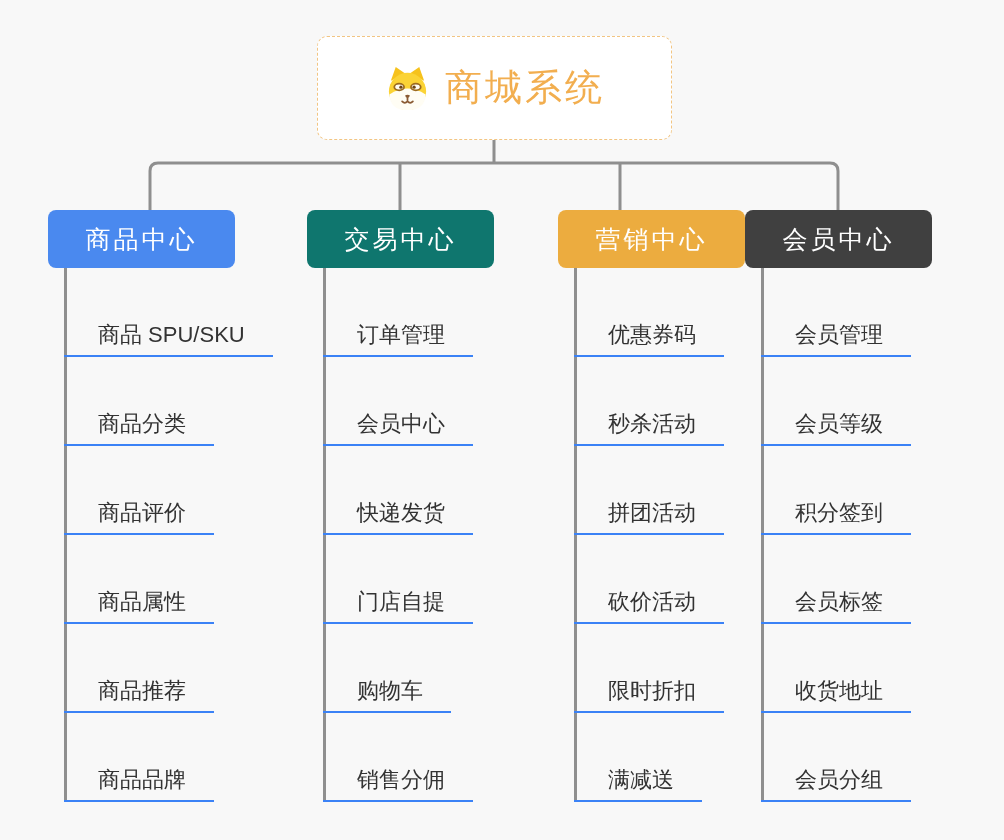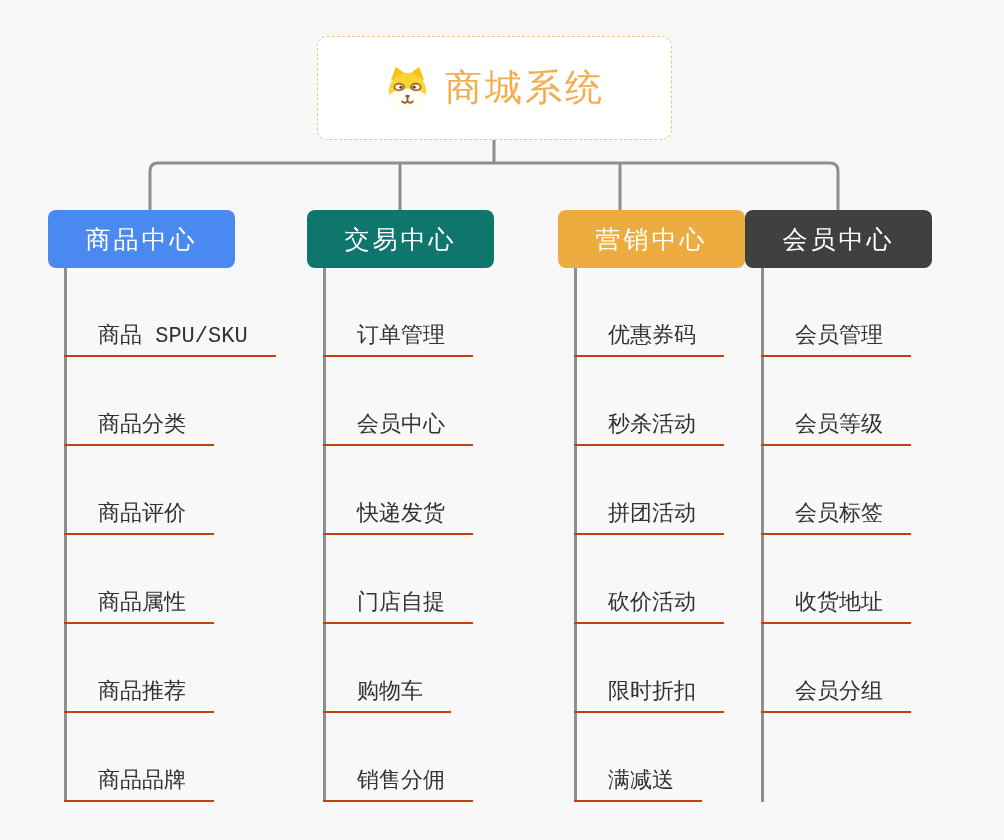--- a/index.html
+++ b/index.html
@@ -1,18 +1,18 @@
 <!DOCTYPE html>
 <html><head>
 <meta charset="utf-8">
 <style>
   html,body{margin:0;padding:0;}
   .stage{
     position:relative;width:1004px;height:840px;background:#f8f8f8;
-    font-family:Liberation Mono, monospace;overflow:hidden;
+    font-family:Liberation Sans, sans-serif;overflow:hidden;
   }
   .connectors{position:absolute;left:0;top:0;width:1004px;height:840px;pointer-events:none;}
 
   
   .root-node{
     position:absolute;left:317px;top:36px;width:355px;height:104px;box-sizing:border-box;
     background:#ffffff;border:1px dashed #f2c583;border-radius:10px;
     display:flex;align-items:center;justify-content:center;gap:14px;
   }
   .root-title{font-size:37px;color:#f2ae4f;letter-spacing:3px;white-space:nowrap;}
@@ -28,21 +28,21 @@
   .branch-header{
     width:187px;height:58px;border-radius:8px;box-sizing:border-box;
     display:flex;align-items:center;justify-content:center;
     color:#ffffff;font-size:25px;letter-spacing:3px;white-space:nowrap;
   }
   .trunk{position:absolute;left:16px;top:58px;width:3px;height:534px;background:#8f8f8f;}
   .items{position:absolute;left:16px;top:58px;}
   .item{
     height:89px;width:fit-content;box-sizing:border-box;
     display:flex;align-items:flex-end;
-    padding:0 28px 0 34px;border-bottom:2px solid #c2410c;
+    padding:0 28px 0 34px;border-bottom:2px solid #3b82f6;
   }
   .item-text{font-size:22px;color:#333333;padding-bottom:5px;white-space:nowrap;}
 </style>
 </head>
 <body>
 
 <div class="stage">
 
   <svg class="connectors" viewBox="0 0 1004 840" xmlns="http://www.w3.org/2000/svg">
     <g stroke="#8f8f8f" stroke-width="3" fill="none">
@@ -173,20 +173,23 @@
     <div class="trunk"></div>
     <div class="items">
   <div class="item">
     <span class="item-text">会员管理</span>
   </div>
 
   <div class="item">
     <span class="item-text">会员等级</span>
   </div>
 
+  <div class="item">
+    <span class="item-text">积分签到</span>
+  </div>
 
   <div class="item">
     <span class="item-text">会员标签</span>
   </div>
 
   <div class="item">
     <span class="item-text">收货地址</span>
   </div>
 
   <div class="item">

